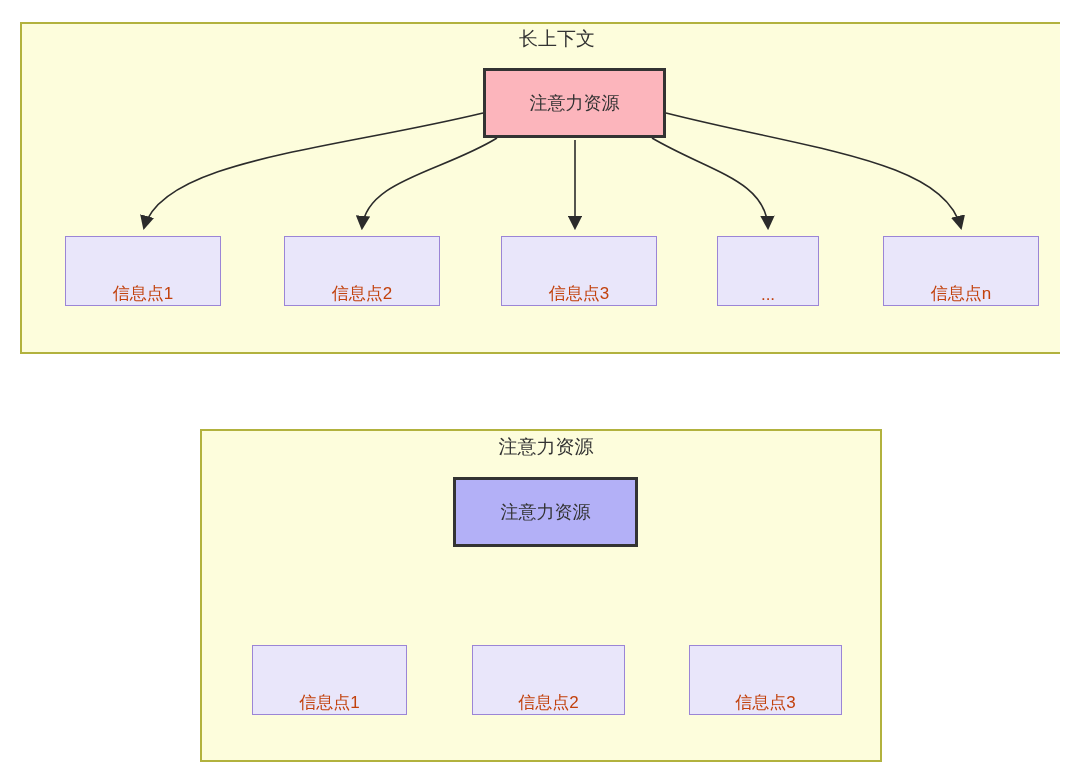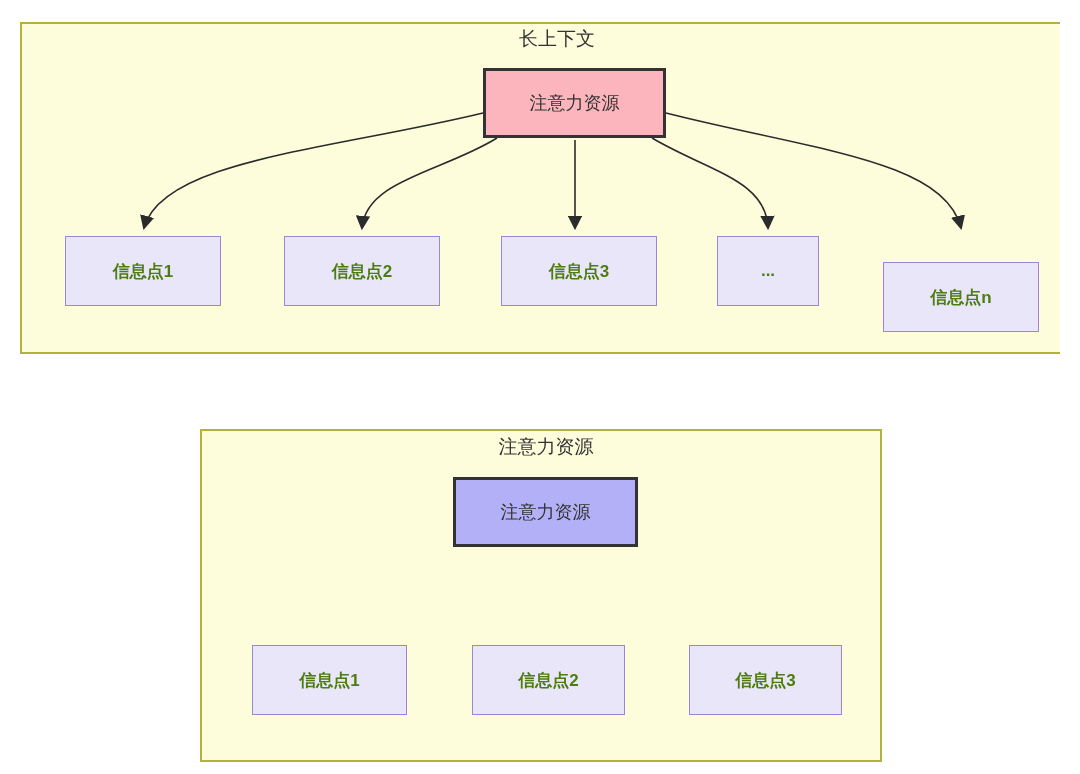--- a/index.html
+++ b/index.html
@@ -40,25 +40,24 @@
     color: #333333;
   }
   .attn-pink { background: #FCB5BC; }
   .attn-purple { background: #B3B0F7; }
   .info-box {
     position: absolute;
     background: #E9E6FA;
     border: 1.5px solid #9B85D6;
     box-sizing: border-box;
     display: flex;
-    align-items: center;
+    align-items: flex-end;
     justify-content: center;
     font-size: 17px;
-    color: #4d7c0f;
-    font-weight: bold;
+    color: #c2410c;
   }
   #arrows {
     position: absolute;
     left: 0;
     top: 0;
     pointer-events: none;
   }
   .arrow {
     fill: none;
     stroke: #2b2b2b;
@@ -101,21 +100,21 @@
   </div>
   <div class="info-box" style="left:284px; top:236px; width:156px; height:70px;">
     <span>信息点2</span>
   </div>
   <div class="info-box" style="left:501px; top:236px; width:156px; height:70px;">
     <span>信息点3</span>
   </div>
   <div class="info-box" style="left:717px; top:236px; width:102px; height:70px;">
     <span>...</span>
   </div>
-  <div class="info-box" style="left:883px; top:236px; width:156px; height:70px;margin-top:26px;">
+  <div class="info-box" style="left:883px; top:236px; width:156px; height:70px;">
     <span>信息点n</span>
   </div>
 
   <div class="panel" style="left:200px; top:429px; width:682px; height:333px;"></div>
 
   <div class="panel-title" style="left:486px; top:436px; width:120px;">注意力资源</div>
 
   <div class="attn-box attn-purple" style="left:453px; top:477px; width:185px; height:70px;">
     <span>注意力资源</span>
   </div>

